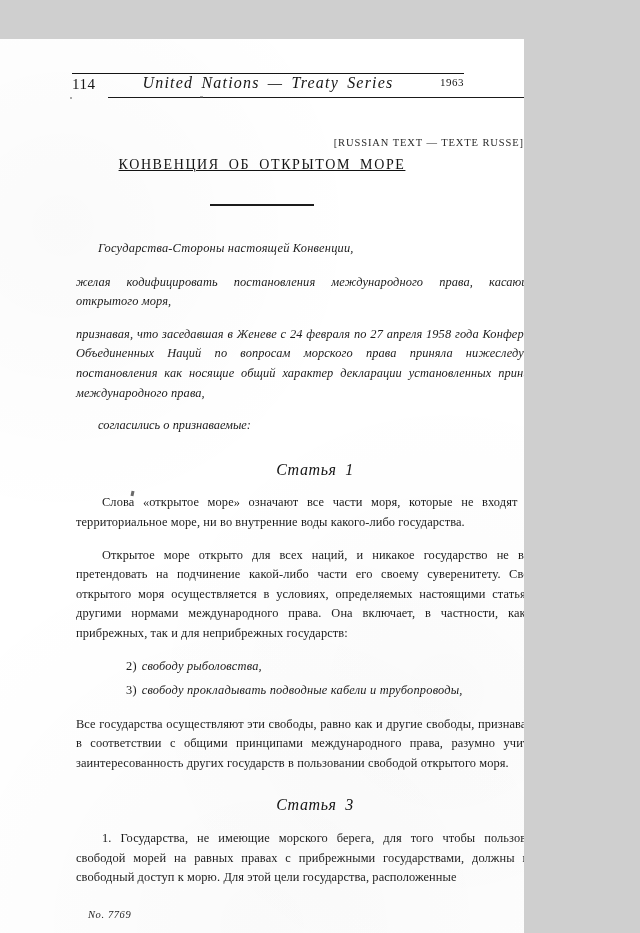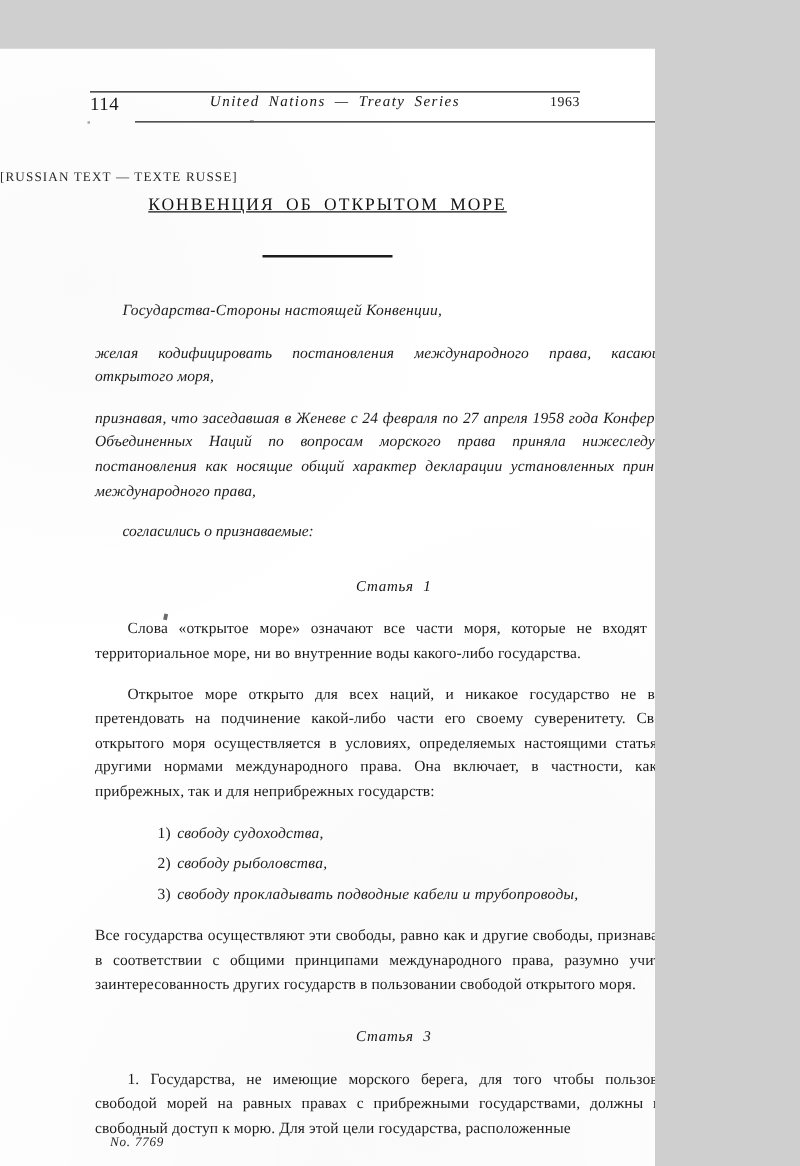--- a/index.html
+++ b/index.html
@@ -63,32 +63,32 @@
     letter-spacing: 0.5px;
     color: #161616;
   }
   .runhead-title {
     position: absolute;
     top: 1px;
     left: 0;
     width: 100%;
     text-align: center;
     font-style: italic;
-    font-size: 12px;
+    font-size: 16px;
     letter-spacing: 1.2px;
     color: #171717;
     word-spacing: 3px;
   }
   
   .lang-note {
     position: absolute;
     top: 98px;
     left: 0;
     width: 100%;
-    text-align: left;
+    text-align: right;
     font-size: 10.5px;
     letter-spacing: 0.9px;
     color: #2a2a2a;
     font-variant: small-caps;
   }
   .doc-title {
     position: absolute;
     top: 118px;
     left: 0;
     width: 100%;
@@ -140,21 +140,21 @@
   }
   .agree-line {
     font-style: italic;
     margin: 0 0 24px 0;
     padding-left: 22px;
     text-align: left;
   }
   .article-head {
     text-align: center;
     font-style: italic;
-    font-size: 12px;
+    font-size: 16px;
     letter-spacing: 0.6px;
     margin: 22px 0 14px 0;
     word-spacing: 4px;
     color: #141414;
   }
   ol.freedoms {
     list-style: none;
     margin: 12px 0 14px 0;
     padding: 0 0 0 50px;
   }
@@ -226,23 +226,20 @@
 
     <div class="agree-line">согласились о признаваемые:</div>
 
     <div class="article-head">Статья 1</div>
     <p class="para">Слова «открытое море» означают все части моря, которые не входят ни в территориальное море, ни во внутренние воды какого-либо государства.</p>
 
     <p class="para">Открытое море открыто для всех наций, и никакое государство не вправе претендовать на подчинение какой-либо части его своему суверенитету. Свобода открытого моря осуществляется в условиях, определяемых настоящими статьями и другими нормами международного права. Она включает, в частности, как для прибрежных, так и для неприбрежных государств:</p>
 
     <ol class="freedoms">
       <li>
-        <span class="num">1)</span><span>свободу судоходства,</span>
-      </li>
-      <li>
         <span class="num">2)</span><span>свободу рыболовства,</span>
       </li>
       <li>
         <span class="num">3)</span><span>свободу прокладывать подводные кабели и трубопроводы,</span>
       </li>
     </ol>
 
     <p class="para noindent">Все государства осуществляют эти свободы, равно как и другие свободы, признаваемые в соответствии с общими принципами международного права, разумно учитывая заинтересованность других государств в пользовании свободой открытого моря.</p>
 
     <div class="article-head">Статья 3</div>

